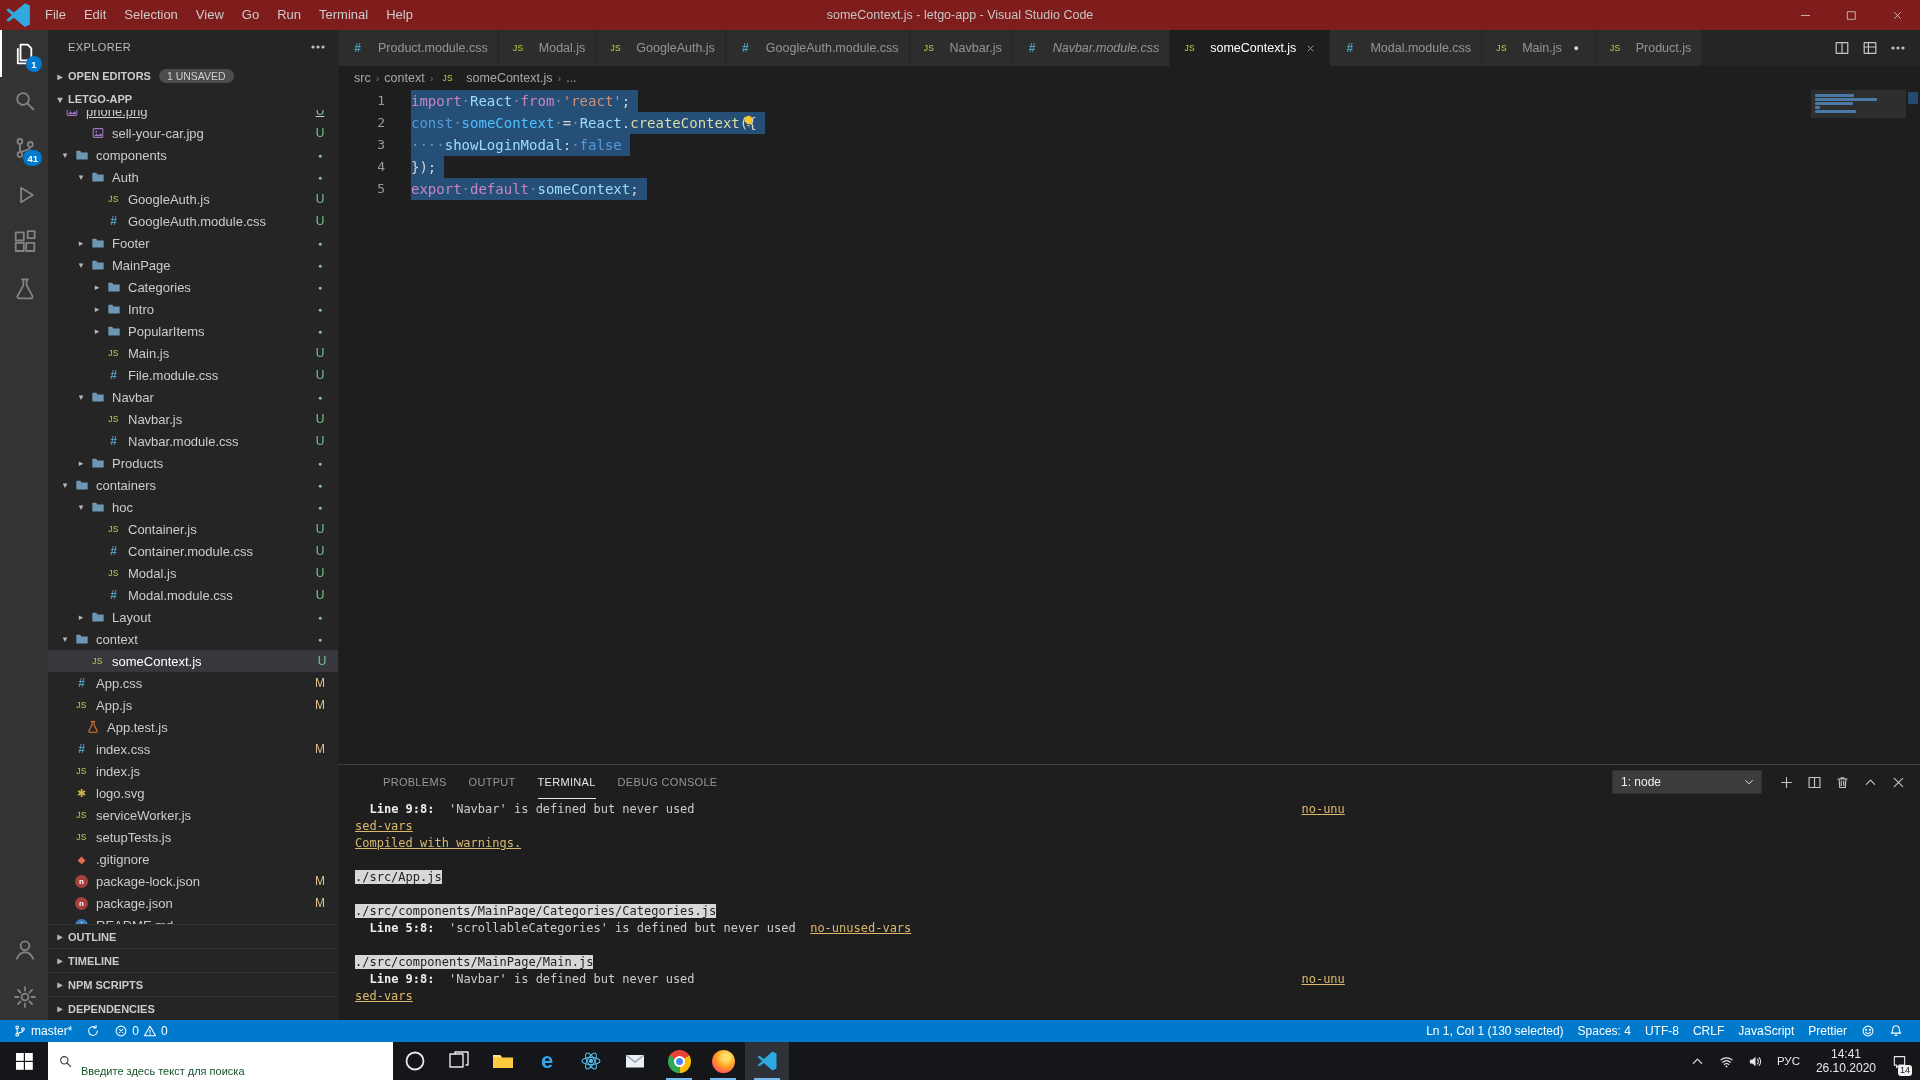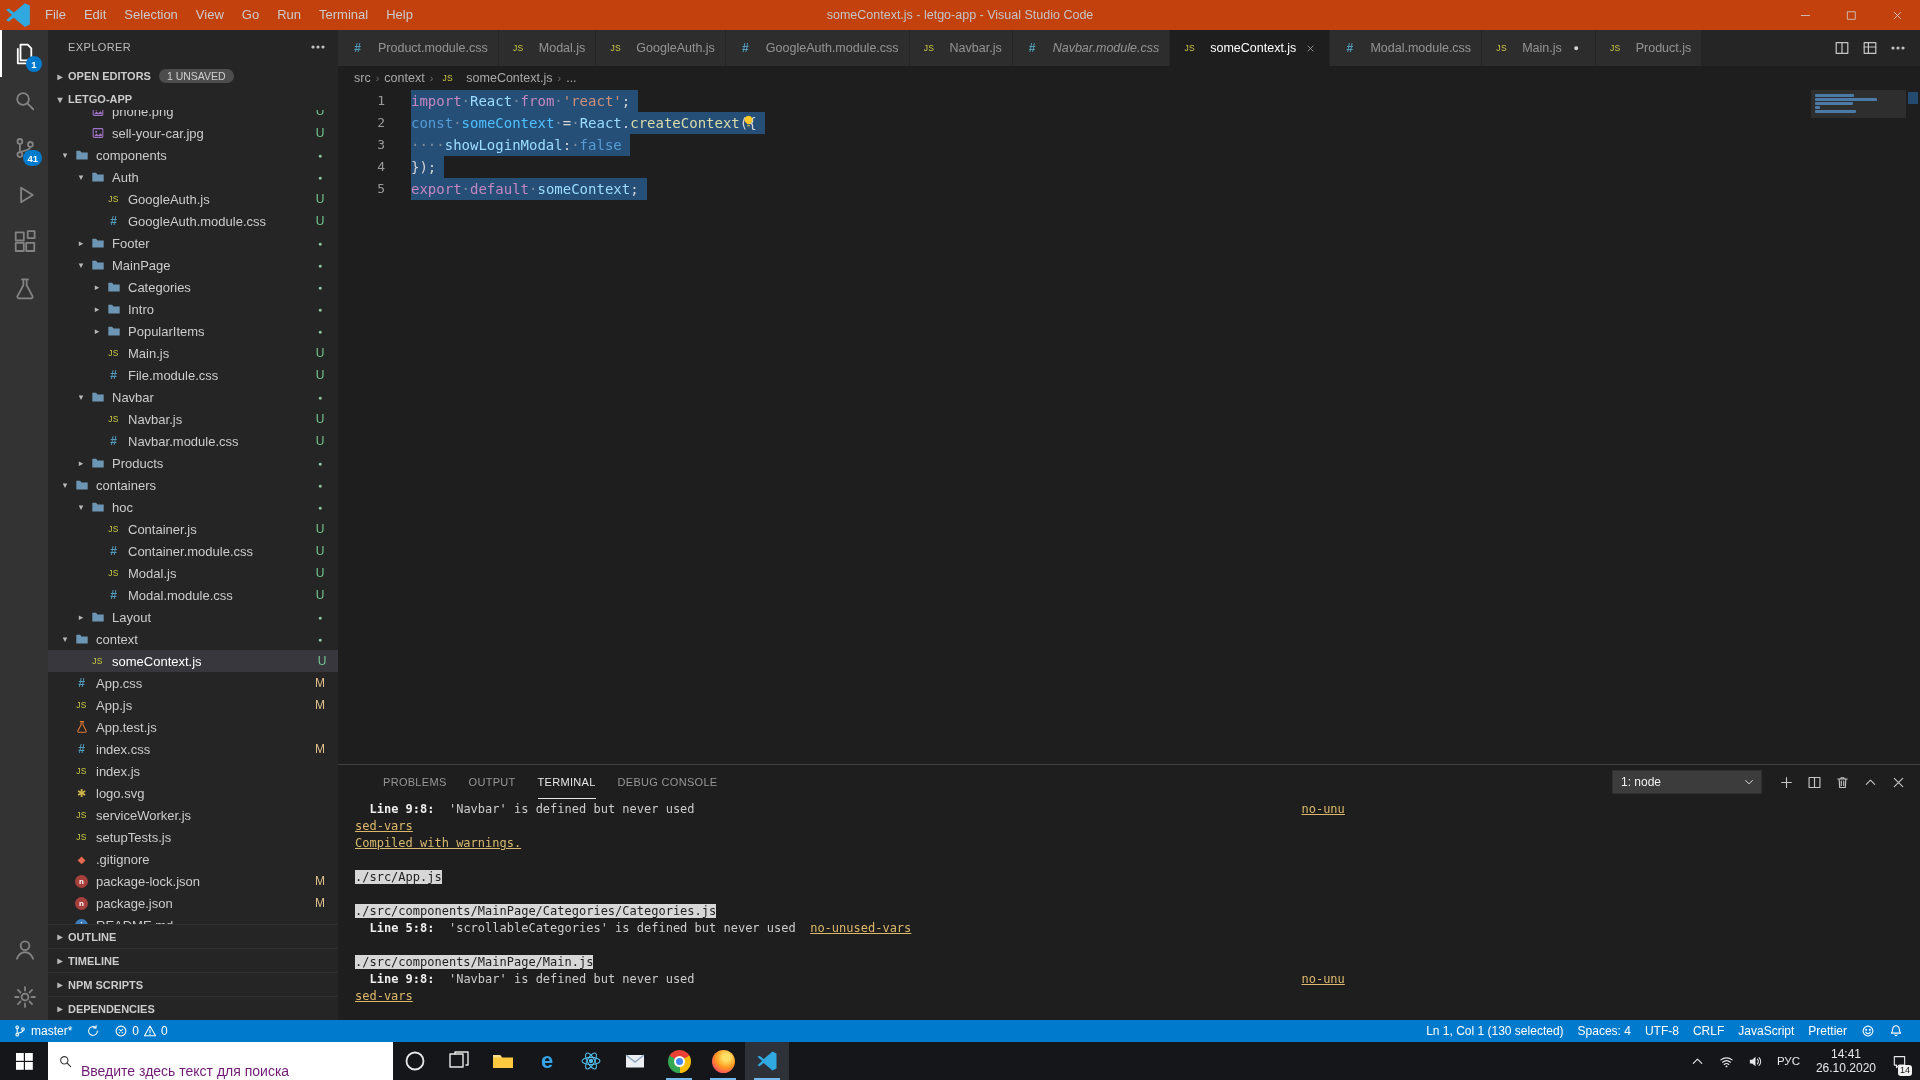--- a/index.html
+++ b/index.html
@@ -2,21 +2,21 @@
 <html><head>
 <meta charset="utf-8">
 <style>
   *{margin:0;padding:0;box-sizing:border-box;}
   html,body{width:1920px;height:1080px;overflow:hidden;background:#1e1e1e;font-family:"Liberation Sans",sans-serif;}
   #app{position:relative;width:1920px;height:1080px;display:flex;flex-direction:column;}
   .ic{display:inline-flex;align-items:center;justify-content:center;flex:none;}
   .ic svg{display:block;width:100%;height:100%;}
 
   
-  .titlebar{height:30px;flex:0 0 30px;background:#c2410c;display:flex;align-items:center;color:#cccccc;font-size:13px;position:relative;}
+  .titlebar{height:30px;flex:0 0 30px;background:#7f1d1d;display:flex;align-items:center;color:#cccccc;font-size:13px;position:relative;}
   .vslogo{width:36px;height:30px;display:flex;align-items:center;justify-content:center;}
   .menubar{display:flex;height:30px;}
   .menu-item{padding:0 9px;line-height:30px;color:#cccccc;cursor:default;}
   .window-title{position:absolute;left:50%;top:0;transform:translateX(-50%);line-height:30px;font-size:12.5px;color:#c5c5c5;white-space:nowrap;}
   .win-controls{margin-left:auto;display:flex;height:30px;}
   .win-btn{width:46px;height:30px;display:flex;align-items:center;justify-content:center;color:#d0d0d0;}
   .win-btn .ic{width:11px;height:11px;}
 
   
   .workbench{flex:1;display:flex;min-height:0;}
@@ -112,21 +112,21 @@
   .st-item{display:flex;align-items:center;gap:4px;padding:0 7px;height:22px;cursor:pointer;white-space:nowrap;}
   .st-item .ic{width:14px;height:14px;}
   .st-right{margin-left:auto;display:flex;align-items:center;}
 
   
   .taskbar{height:38px;flex:0 0 38px;background:#14161a;display:flex;align-items:stretch;color:#e8e8e8;}
   .tb-start{width:48px;display:flex;align-items:center;justify-content:center;cursor:pointer;}
   .tb-start .ic{width:17px;height:17px;}
   .tb-search{width:345px;background:#ffffff;display:flex;align-items:center;gap:8px;padding:0 10px;cursor:text;}
   .tb-search .ic{width:15px;height:15px;color:#3b3b3b;}
-  .tb-search .ph{font-size:14px;color:#701a75;white-space:nowrap;margin-top:19px;}
+  .tb-search .ph{font-size:11px;color:#14532d;white-space:nowrap;margin-top:19px;}
   .tb-btn{width:44px;display:flex;align-items:center;justify-content:center;position:relative;cursor:pointer;}
   .tb-btn.running::after{content:"";position:absolute;left:9px;right:9px;bottom:0;height:2px;background:#76b9ed;}
   .tb-btn.activeapp{background:#2e3137;}
   .tb-btn .ic{width:24px;height:24px;}
   .tb-chrome{width:23px;height:23px;border-radius:50%;background:conic-gradient(from -60deg,#ea4335 0 33%,#fbbc05 33% 66%,#34a853 66% 100%);position:relative;}
   .tb-chrome::after{content:"";position:absolute;inset:6px;border-radius:50%;background:#4285f4;border:2.5px solid #ffffff;}
   .tb-ff{width:23px;height:23px;border-radius:50%;background:radial-gradient(circle at 62% 32%,#ffe066 0 16%,#ff9a1f 48%,#ff4f5e 78%,#b5007f 100%);}
   .tb-edge{font-size:22px;font-weight:bold;color:#35a3e8;line-height:1;}
   .tb-spacer{flex:1;}
   .tray{display:flex;align-items:center;}
@@ -272,21 +272,21 @@
       <div class="sb-sec">
         <span class="tw">▸</span>
         <span>OPEN EDITORS</span>
         <span class="sb-badge">1 UNSAVED</span>
       </div>
       <div class="sb-root">
         <span class="tw">▾</span>
         <span>LETGO-APP</span>
       </div>
       <div class="tree" id="tree">
-          <div class="row cut" style="padding-left: 26px;">
+          <div class="row cut" style=" text-decoration: underline;">
             <span class="tw"></span>
             <span class="fi">
               <span class="ic" style="width: 14px; height: 14px;">
                 <svg viewBox="0 0 16 16">
                   <rect x="2.5" y="3" width="11" height="10" rx="1" fill="none" stroke="#a074c4" stroke-width="1.2"></rect>
                   <circle cx="6" cy="6.5" r="1.1" fill="#a074c4"></circle>
                   <path d="M3.5 11.5l3-3 2 2 2.3-2.3 1.7 1.7v1.6z" fill="#a074c4"></path>
                 </svg>
               </span>
             </span>
@@ -560,21 +560,21 @@
             <span class="gitb m">M</span>
           </div>
           <div class="row" style="padding-left: 10px;">
             <span class="tw"></span>
             <span class="fi">
               <span class="fi-js">JS</span>
             </span>
             <span class="lbl">App.js</span>
             <span class="gitb m">M</span>
           </div>
-          <div class="row" style="padding-left: 10px;">
+          <div class="row" style="padding-left: 21px;">
             <span class="tw"></span>
             <span class="fi">
               <span class="ic" style="width: 14px; height: 14px;">
                 <svg viewBox="0 0 16 16" fill="none" stroke="#e37933" stroke-width="1.2" stroke-linecap="round">
                   <path d="M6 1.8h4M6.9 1.8v3.7L3.3 12.4a1 1 0 0 0 .9 1.5h7.6a1 1 0 0 0 .9-1.5L9.1 5.5V1.8"></path>
                 </svg>
               </span>
             </span>
             <span class="lbl">App.test.js</span>
           </div>

